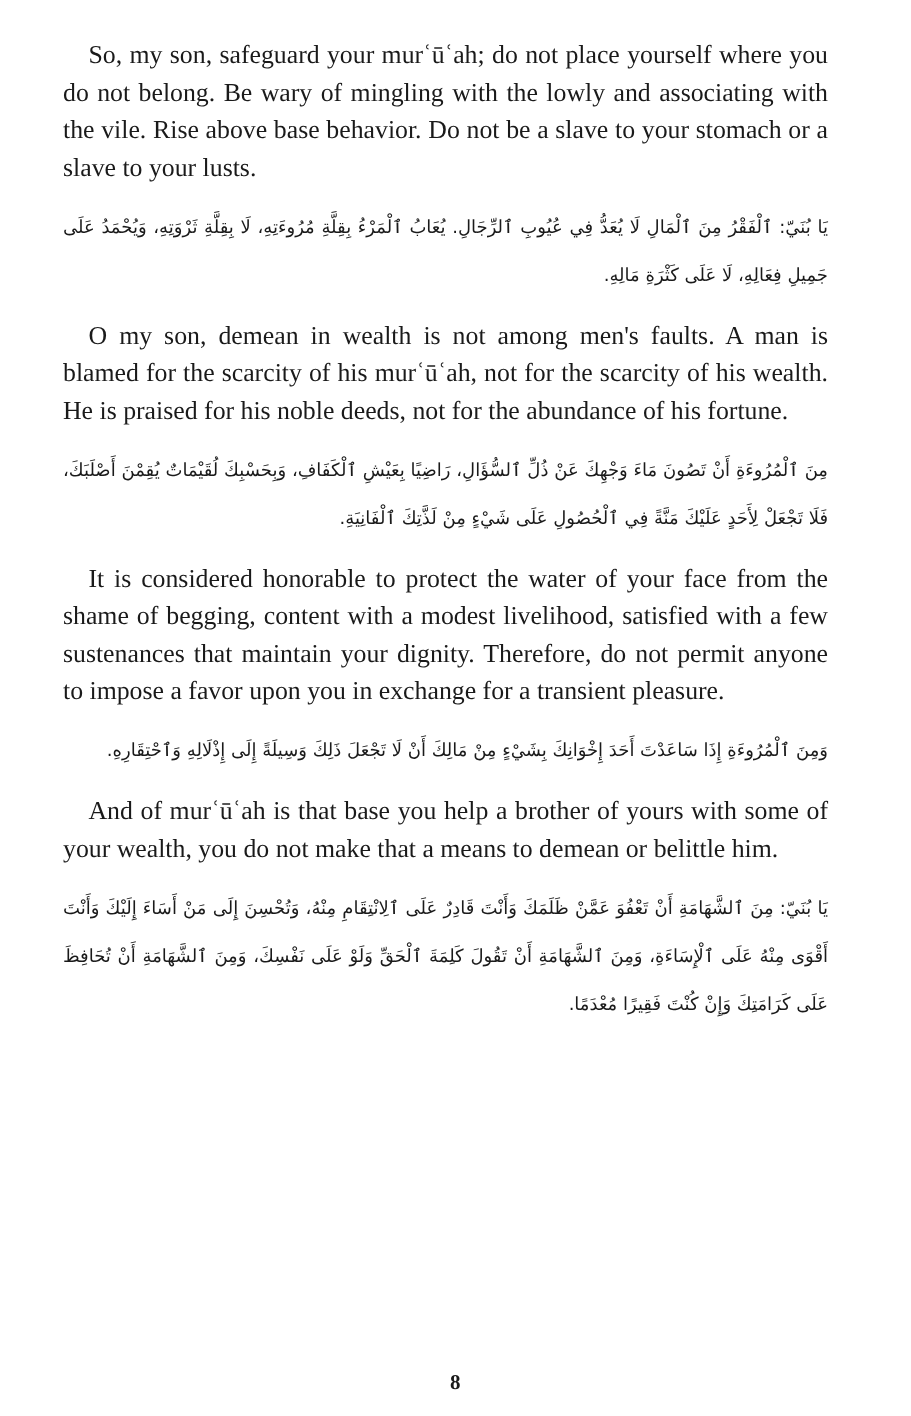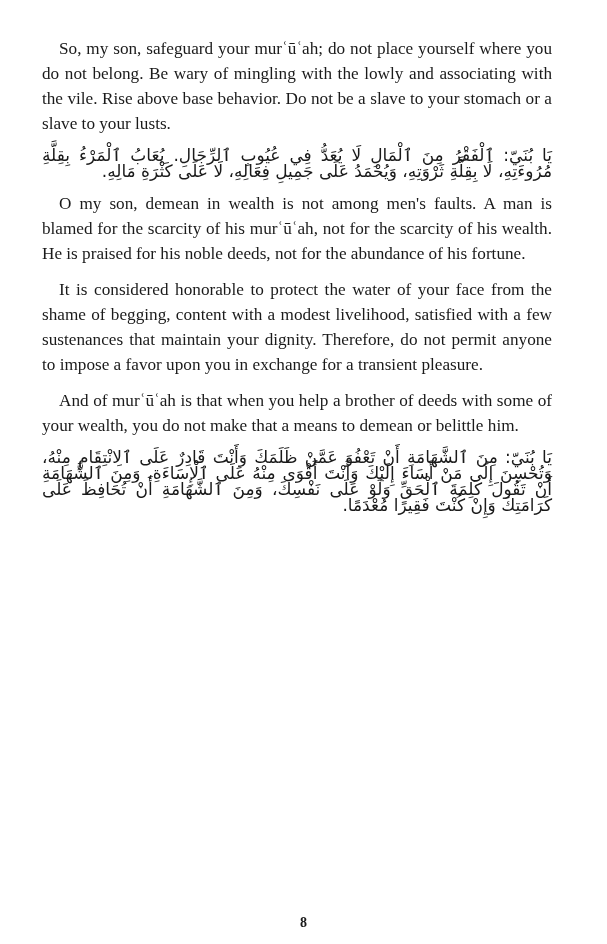--- a/index.html
+++ b/index.html
@@ -10,38 +10,38 @@
     body {
       width: 607px;
       height: 944px;
       position: relative;
       overflow: hidden;
       color: #1a1a1a;
     }
     .page {
       position: absolute;
       left: 42px;
-      top: 36px;
+      top: 24px;
       width: 510px;
     }
     .en {
       font-family: "Liberation Serif", "DejaVu Serif", serif;
       font-size: 17.2px;
       line-height: 25px;
       text-align: justify;
       text-indent: 17px;
       margin: 0 0 11px 0;
       letter-spacing: 0;
     }
     .en .tl {
     }
     .ar {
       font-family: "DejaVu Sans", sans-serif;
-      font-size: 17px;
-      line-height: 16px;
+      font-size: 12px;
+      line-height: 32px;
       direction: rtl;
       text-align: justify;
       text-align-last: right;
       margin: 0 0 12px 0;
     }
     .page-number {
       position: absolute;
       left: 0;
       width: 607px;
       top: 915px;
@@ -56,25 +56,27 @@
 <body>
 
 <div class="page">
 
   <p class="en">So, my son, safeguard your murʿūʿah; do not place yourself where you do not belong. Be wary of mingling with the lowly and associating with the vile. Rise above base behavior. Do not be a slave to your stomach or a slave to your lusts.</p>
 
   <p class="ar" lang="ar">يَا بُنَيّ: ٱلْفَقْرُ مِنَ ٱلْمَالِ لَا يُعَدُّ فِي عُيُوبِ ٱلرِّجَالِ. يُعَابُ ٱلْمَرْءُ بِقِلَّةِ مُرُوءَتِهِ، لَا بِقِلَّةِ ثَرْوَتِهِ، وَيُحْمَدُ عَلَى جَمِيلِ فِعَالِهِ، لَا عَلَى كَثْرَةِ مَالِهِ.</p>
 
   <p class="en"><span>O my son, demean in wealth is not among men's faults. A man is blamed for the scarcity of his </span><span class="tl">murʿūʿah</span><span>, not for the scarcity of his wealth. He is praised for his noble deeds, not for the abundance of his fortune.</span></p>
 
+  <p class="ar" lang="ar">مِنَ ٱلْمُرُوءَةِ أَنْ تَصُونَ مَاءَ وَجْهِكَ عَنْ ذُلِّ ٱلسُّؤَالِ، رَاضِيًا بِعَيْشِ ٱلْكَفَافِ، وَبِحَسْبِكَ لُقَيْمَاتٌ يُقِمْنَ أَصْلَبَكَ، فَلَا تَجْعَلْ لِأَحَدٍ عَلَيْكَ مَنَّةً فِي ٱلْحُصُولِ عَلَى شَيْءٍ مِنْ لَذَّتِكَ ٱلْفَانِيَةِ.</p>
 
   <p class="en">It is considered honorable to protect the water of your face from the shame of begging, content with a modest livelihood, satisfied with a few sustenances that maintain your dignity. Therefore, do not permit anyone to impose a favor upon you in exchange for a transient pleasure.</p>
 
 
 
+  <p class="ar" lang="ar">وَمِنَ ٱلْمُرُوءَةِ إِذَا سَاعَدْتَ أَحَدَ إِخْوَانِكَ بِشَيْءٍ مِنْ مَالِكَ أَنْ لَا تَجْعَلَ ذَلِكَ وَسِيلَةً إِلَى إِذْلَالِهِ وَٱحْتِقَارِهِ.</p>
 
-  <p class="en"><span>And of </span><span class="tl">murʿūʿah</span><span> is that when you help a brother of deeds with some of your wealth, you do not make that a means to demean or belittle him.</span></p>
+  <p class="en"><span>And of </span><span class="tl">murʿūʿah</span><span> is that base you help a brother of yours with some of your wealth, you do not make that a means to demean or belittle him.</span></p>
 
   <p class="ar" lang="ar">يَا بُنَيّ: مِنَ ٱلشَّهَامَةِ أَنْ تَعْفُوَ عَمَّنْ ظَلَمَكَ وَأَنْتَ قَادِرٌ عَلَى ٱلِانْتِقَامِ مِنْهُ، وَتُحْسِنَ إِلَى مَنْ أَسَاءَ إِلَيْكَ وَأَنْتَ أَقْوَى مِنْهُ عَلَى ٱلْإِسَاءَةِ، وَمِنَ ٱلشَّهَامَةِ أَنْ تَقُولَ كَلِمَةَ ٱلْحَقِّ وَلَوْ عَلَى نَفْسِكَ، وَمِنَ ٱلشَّهَامَةِ أَنْ تُحَافِظَ عَلَى كَرَامَتِكَ وَإِنْ كُنْتَ فَقِيرًا مُعْدَمًا.</p>
 
 </div>
 
 <div class="page-number">8</div>
 
 </body></html>

